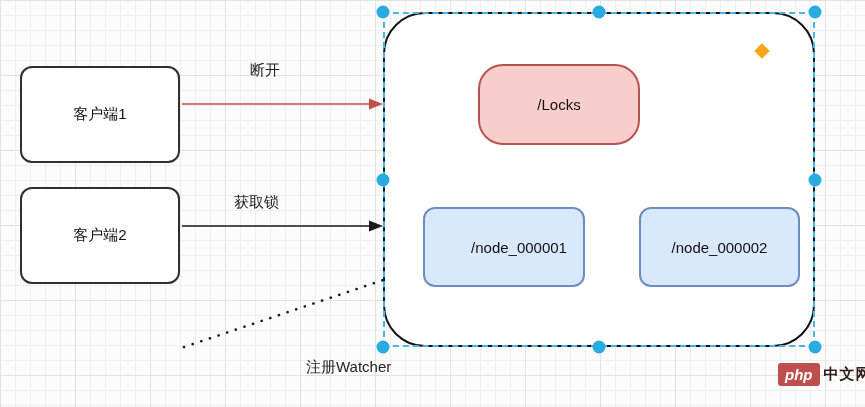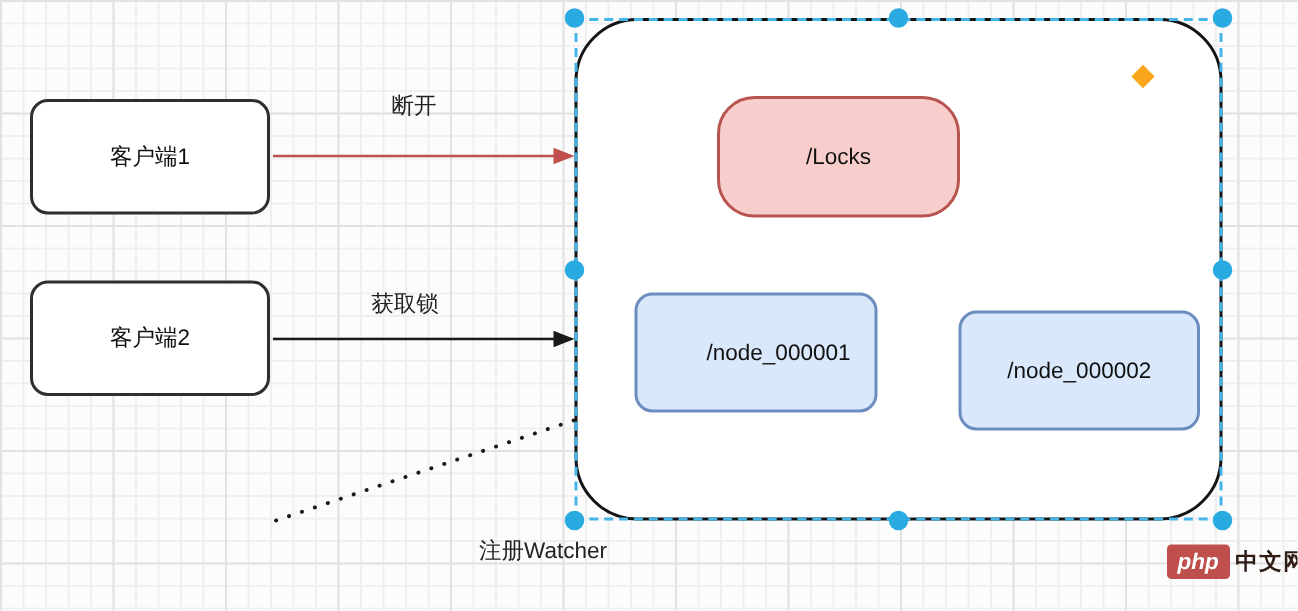--- a/index.html
+++ b/index.html
@@ -33,52 +33,51 @@
     align-items: center;
     justify-content: center;
     background: #ffffff;
     border: 2px solid #2f2f2f;
     border-radius: 12px;
     font-size: 15px;
     color: #111111;
     text-align: center;
   }
 
-  .client { left: 20px; width: 160px; height: 77px; align-items: center; }
+  .client { left: 20px; width: 160px; height: 97px; align-items: center; }
   .client-1 { top: 66px; }
   .client-2 { top: 187px; }
   .client-3 { top: 309px; }
 
   .zk-container {
     position: absolute;
     left: 383px; top: 12px;
     width: 432px; height: 335px;
     background: #ffffff;
     border: 2px solid #141414;
     border-radius: 42px;
   }
 
   .locks-node {
     left: 478px; top: 64px; width: 162px; height: 81px;
     background: #f8cecc;
     border-color: #b85450;
     border-radius: 25px;
   }
-  .znode-1 { left: 423px; top: 195px; width: 162px; height: 80px; padding-left: 30px; }
+  .znode-1 { left: 423px; top: 207px; width: 162px; height: 80px; padding-left: 30px; }
   .znode-2 { left: 627px; top: 207px; width: 161px; height: 80px; margin-left: 12px; }
   .znode {
     background: #dae8fc;
     border-color: #6c8ebf;
   }
 
   .edge-label {
     position: absolute;
     font-size: 15px;
     color: #222222;
-    text-align: center;
     white-space: nowrap;
   }
   .label-disconnect { left: 250px; top: 61px; width: 52px; }
   .label-acquire   { left: 234px; top: 193px; width: 72px; font-family: Liberation Mono, monospace; }
   .label-watcher   { left: 306px; top: 358px; width: 112px; }
 
   .selection-outline {
     position: absolute;
     left: 383px; top: 12px;
     width: 432px; height: 335px;

